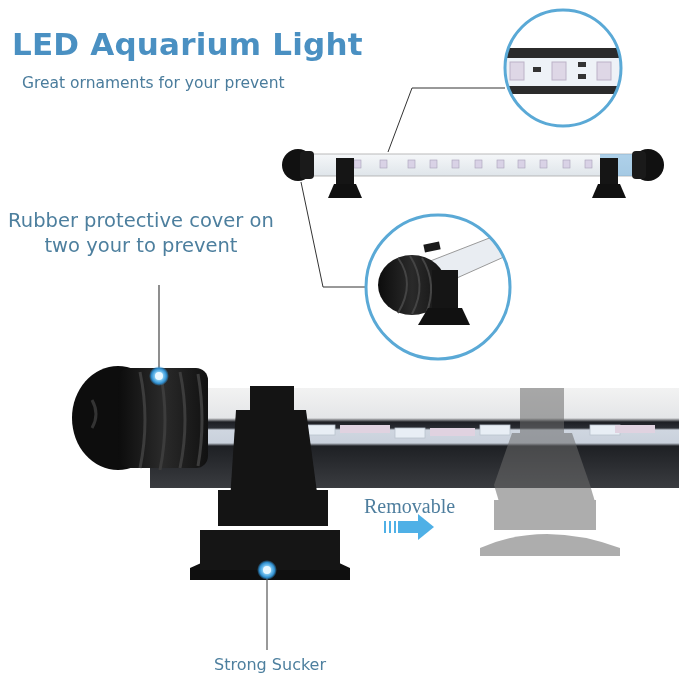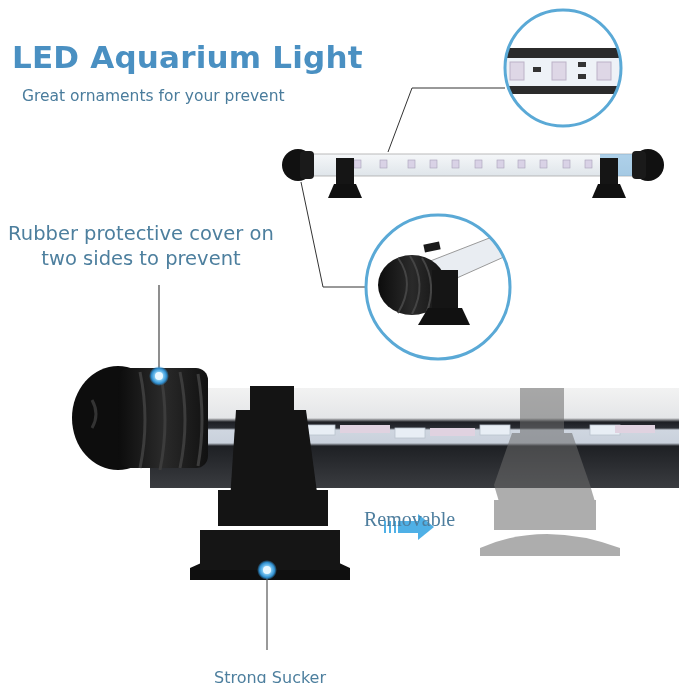--- a/index.html
+++ b/index.html
@@ -1,33 +1,33 @@
 <!DOCTYPE html>
 <html><head>
 <meta charset="utf-8">
 <style>
   html,body{margin:0;padding:0;background:#fff;}
   body{width:679px;height:683px;position:relative;overflow:hidden;font-family:"DejaVu Sans","Liberation Sans",sans-serif;}
-  .abs{position:absolute;margin-top:13px;}
+  .abs{position:absolute;}
   .title{left:12px;top:26px;font-size:31px;font-weight:bold;color:#4a90c2;letter-spacing:0.2px;white-space:nowrap;}
   .subtitle{left:22px;top:74px;font-size:15.5px;color:#4a7c9c;white-space:nowrap;}
   .callout{left:0;top:208px;width:282px;text-align:center;font-size:19.5px;line-height:25px;color:#4d7f9e;}
   .removable{left:364px;top:495px;font-size:20px;color:#4e7e9e;font-family:Liberation Serif, serif;}
   .sucker-label{left:214px;top:655px;font-size:16px;color:#4d7f9e;white-space:nowrap;}
   svg{position:absolute;left:0;top:0;}
 </style>
 </head>
 <body>
 
 <div class="abs title">LED Aquarium Light</div>
 <div class="abs subtitle">Great ornaments for your prevent</div>
 
 <div class="abs callout">
   <div>Rubber protective cover on</div>
-  <div>two sides to prevent</div>
+  <div>two your to prevent</div>
 </div>
 
 <svg width="679" height="683" viewBox="0 0 679 683">
   <defs>
     <radialGradient id="glow" cx="50%" cy="50%" r="50%">
       <stop offset="0%" stop-color="#e8f7ff"></stop>
       <stop offset="45%" stop-color="#7cc6f0"></stop>
       <stop offset="75%" stop-color="#2f8fd0"></stop>
       <stop offset="100%" stop-color="#2f8fd0" stop-opacity="0"></stop>
     </radialGradient>

